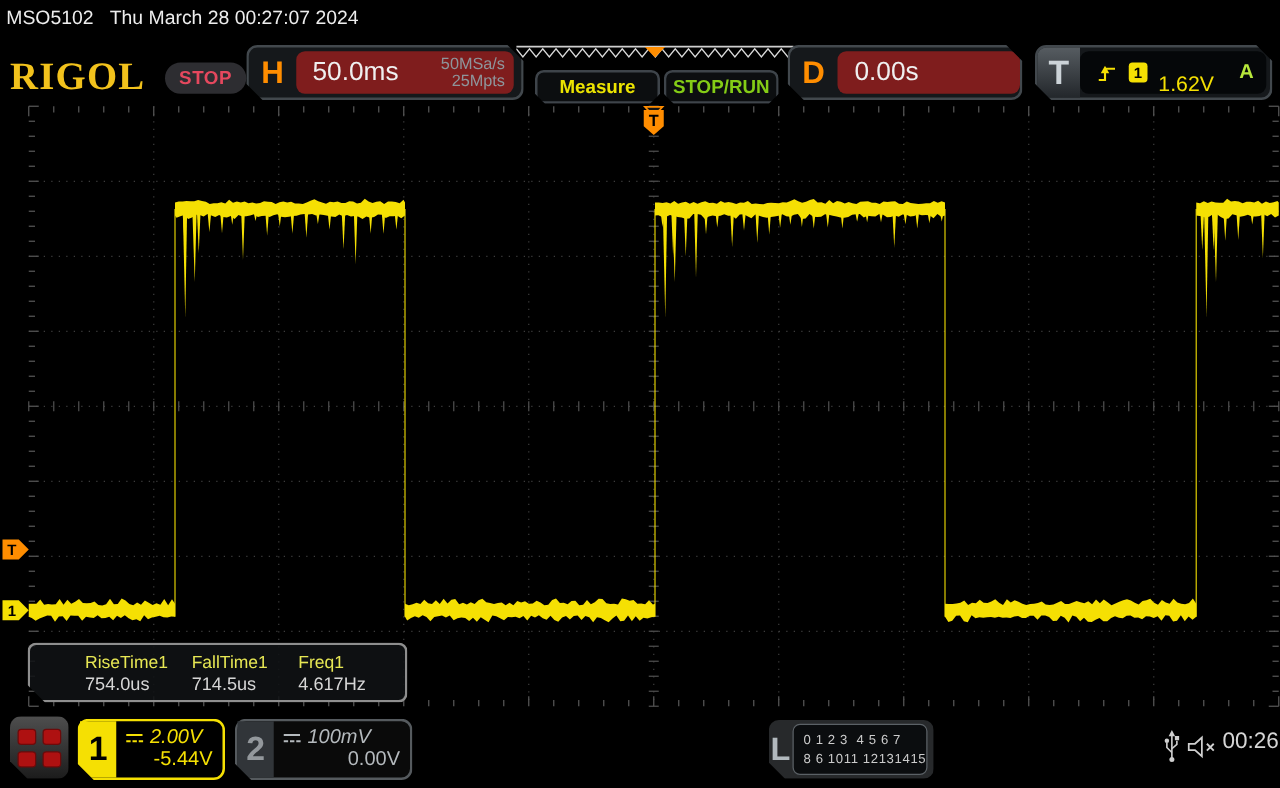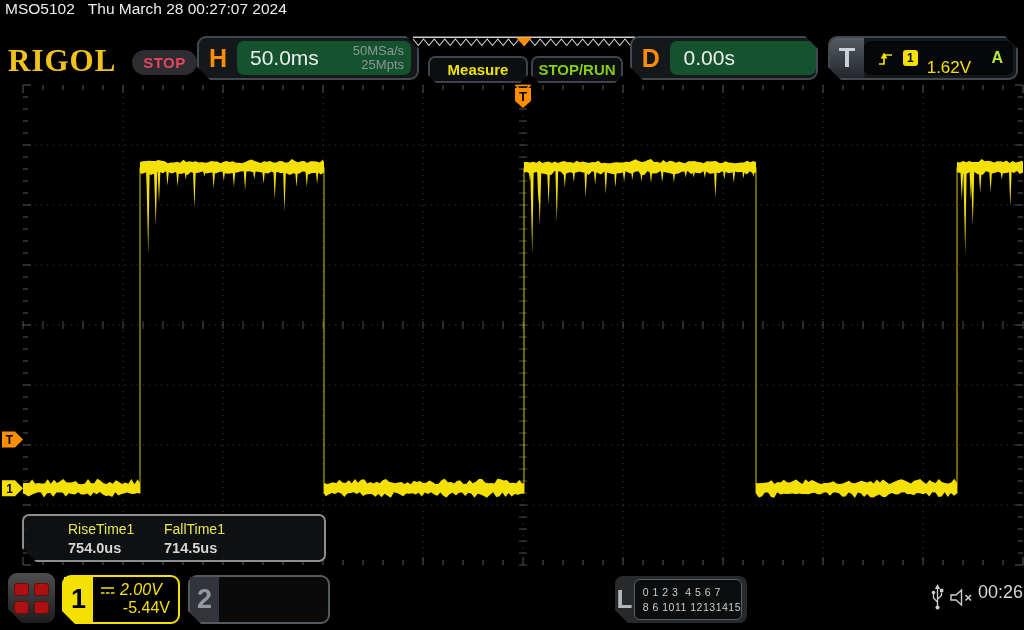--- a/index.html
+++ b/index.html
@@ -4,34 +4,34 @@
 <style>
   :root{
     --ch1:#f5e003; --ch2:#9aa0a6; --orange:#ff8d00; --gold:#f2c21c;
     --red:#e03a3a; --green:#b8e83c;
   }
   html,body{margin:0;padding:0;background:#000;}
   .screen{position:relative;width:1024px;height:630px;background:#000;overflow:hidden;
           font-family:"Liberation Sans",sans-serif;}
   
   .titlebar{position:absolute;top:0;left:0;width:1024px;height:30px;display:flex;
-            gap:13px;padding-left:5px;box-sizing:border-box;
+            align-items:center;gap:13px;padding-left:5px;box-sizing:border-box;
             color:#ededed;font-size:15.5px;}
   
   .header{position:absolute;top:30px;left:0;width:1024px;height:55px;}
   .logo{position:absolute;left:8px;top:13px;font:700 31px "Liberation Serif",serif;
         color:var(--gold);letter-spacing:1px;}
   .stop-badge{position:absolute;left:132px;top:20px;width:65px;height:25px;background:#2d2d31;
         border-radius:13px;display:flex;align-items:center;justify-content:center;
         color:#e5485e;font-weight:700;font-size:15px;letter-spacing:.5px;}
   .block{position:absolute;top:6px;height:44px;background:#15181b;border:2px solid #42484d;
         border-radius:9px;box-sizing:border-box;display:flex;align-items:center;
         clip-path:polygon(0 0,calc(100% - 13px) 0,100% 13px,100% 100%,13px 100%,0 calc(100% - 13px));}
   .blk-letter{width:38px;text-align:center;color:var(--orange);font-weight:700;font-size:25px;}
-  .inset{background:#14532d;border-radius:7px;height:34px;display:flex;align-items:center;
+  .inset{background:#7f1d1d;border-radius:7px;height:34px;display:flex;align-items:center;
         box-sizing:border-box;}
   .h-block{left:197px;width:222px;}
   .h-inset{width:174px;padding:0 7px 0 13px;}
   .timebase{color:#efefef;font-size:21px;}
   .srate{margin-left:auto;text-align:right;color:#8e959b;font-size:13px;line-height:1.1;}
   .posbar{position:absolute;left:413px;top:6px;width:222px;height:16px;}
   .hbtn{position:absolute;top:26px;height:27px;background:#0c0e10;border:2px solid #3e444a;
         border-radius:7px;font-family:"Liberation Sans",sans-serif;font-weight:700;font-size:15px;
         clip-path:polygon(0 0,100% 0,100% calc(100% - 8px),calc(100% - 8px) 100%,8px 100%,0 calc(100% - 8px));
         cursor:pointer;padding:0;}
@@ -52,21 +52,21 @@
   .sweep{margin-left:auto;color:var(--green);font-weight:700;font-size:16px;}
   
   #scope{position:absolute;left:0;top:0;}
   
   .measpanel{position:absolute;left:22px;top:514px;width:304px;height:48px;
         background:rgba(16,18,20,.88);border:2px solid #8e8e8e;border-radius:7px;box-sizing:border-box;
         clip-path:polygon(0 0,100% 0,100% 100%,14px 100%,0 calc(100% - 14px));
         display:flex;padding:5px 0 0 44px;}
   .mcol{width:96px;}
   .mlabel{color:#e7e754;font-size:14px;}
-  .mvalue{color:#d6d6d6;font-size:14.5px;margin-top:3px;font-weight:bold;}
+  .mvalue{color:#d6d6d6;font-size:14.5px;margin-top:3px;}
   
   .footer{position:absolute;left:0;top:570px;width:1024px;height:60px;}
   .menu-tile{position:absolute;left:8px;top:3px;width:47px;height:50px;
         background:linear-gradient(#4e4e4e,#1c1c1c);border-radius:9px;
         clip-path:polygon(0 0,100% 0,100% 100%,14px 100%,0 calc(100% - 14px));
         display:grid;grid-template-columns:15px 15px;gap:5px;place-content:center;cursor:pointer;}
   .menu-tile .sq{width:15px;height:13px;background:#ae1111;border:1px solid #6d0a0a;
         box-sizing:border-box;border-radius:3px;}
   .chblock{position:absolute;top:5px;height:49px;box-sizing:border-box;border:2px solid;
         border-radius:9px;display:flex;background:#000;
@@ -528,20 +528,24 @@
 
   <div class="measpanel">
     <div class="mcol">
       <div class="mlabel">RiseTime1</div>
       <div class="mvalue">754.0us</div>
     </div>
     <div class="mcol">
       <div class="mlabel">FallTime1</div>
       <div class="mvalue">714.5us</div>
     </div>
+    <div class="mcol">
+      <div class="mlabel">Freq1</div>
+      <div class="mvalue">4.617Hz</div>
+    </div>
   </div>
 
   <div class="footer">
     <div class="menu-tile">
       <span class="sq"></span>
       <span class="sq"></span>
       <span class="sq"></span>
       <span class="sq"></span>
     </div>
 
@@ -554,20 +558,30 @@
             <path d="M1 8 H4.5 M6 8 H9.5 M11 8 H14.5" stroke="currentColor" stroke-width="1.6" fill="none"></path>
           </svg>
           <span>2.00V</span>
         </div>
         <div class="chrow2">-5.44V</div>
       </div>
     </div>
 
     <div class="chblock ch2">
       <div class="chtab">2</div>
+      <div class="chbody">
+        <div class="chrow1">
+          <svg width="15" height="11" viewBox="0 0 15 11">
+            <path d="M1 3 H14" stroke="currentColor" stroke-width="1.6" fill="none"></path>
+            <path d="M1 8 H4.5 M6 8 H9.5 M11 8 H14.5" stroke="currentColor" stroke-width="1.6" fill="none"></path>
+          </svg>
+          <span>100mV</span>
+        </div>
+        <div class="chrow2">0.00V</div>
+      </div>
     </div>
 
     <div class="lblock">
       <div class="ltab">L</div>
       <div class="lpanel">
         <div class="lrow">0 1 2 3  4 5 6 7</div>
         <div class="lrow">8 6 1011 12131415</div>
       </div>
     </div>
 

